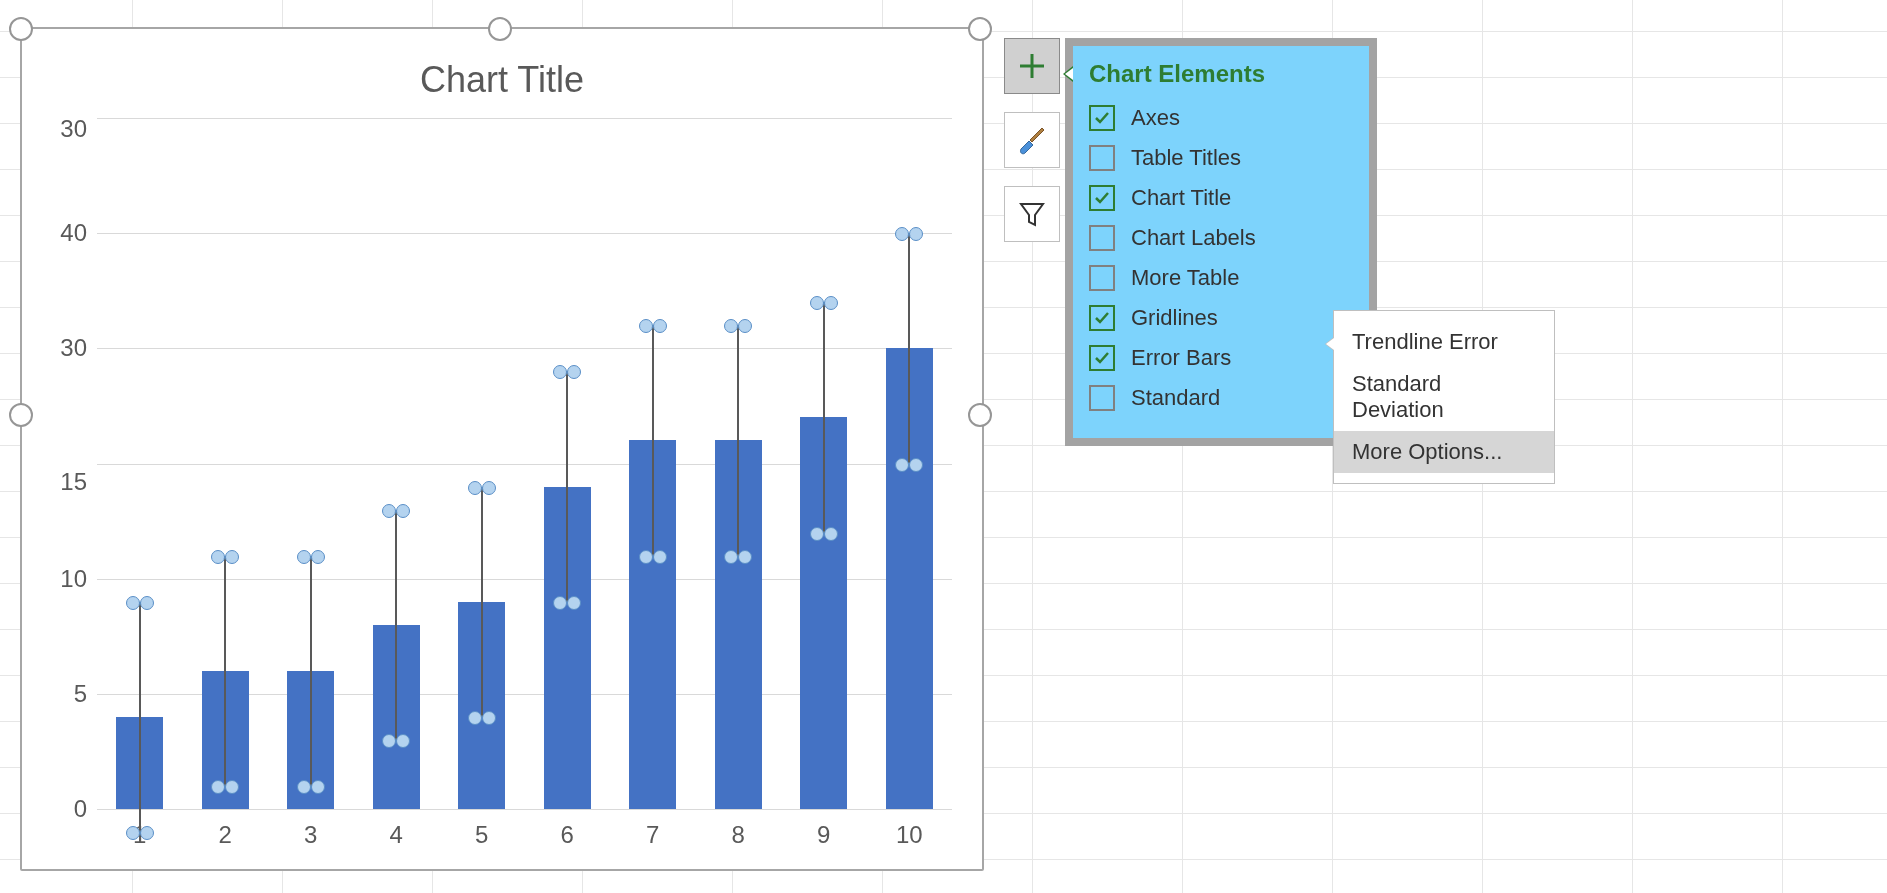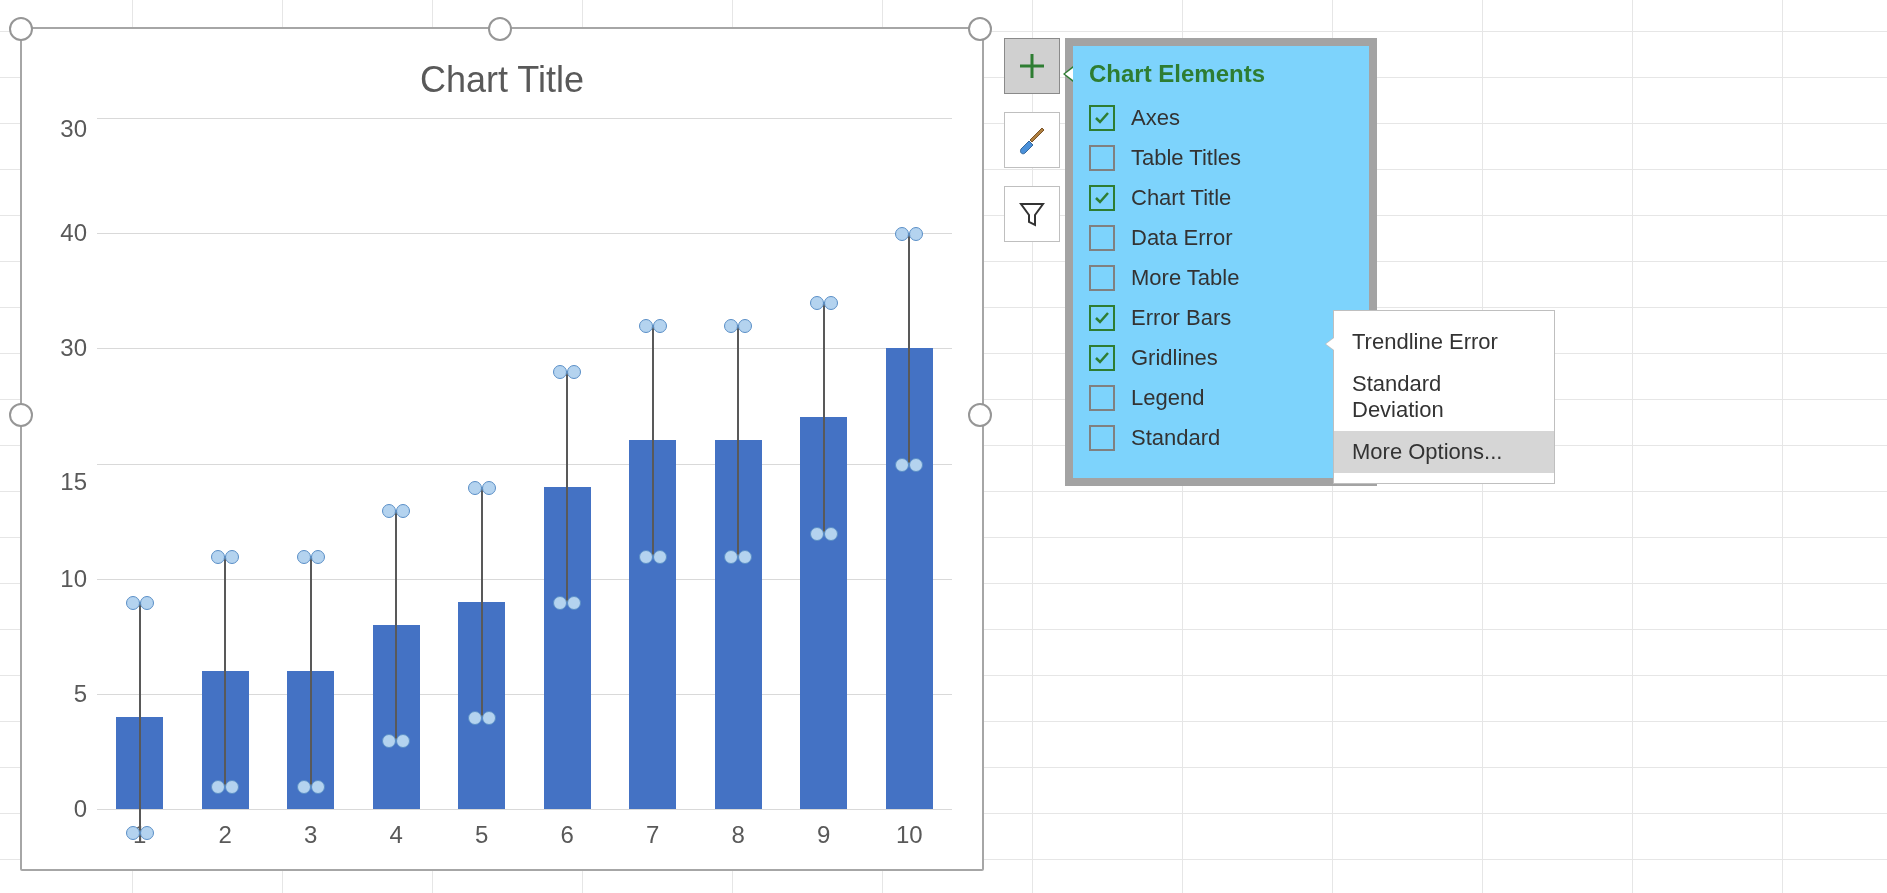--- a/index.html
+++ b/index.html
@@ -254,48 +254,44 @@
         <div class="ce-item">
           <div class="ce-check checked">
             <svg width="16" height="16" viewBox="0 0 16 16">
               <polyline points="2,8 6,12 14,3" fill="none" stroke="#2e7d32" stroke-width="2.5"></polyline>
             </svg>
           </div>
           <span>Chart Title</span>
         </div>
         <div class="ce-item">
           <div class="ce-check"></div>
-          <span>Data Error</span>
+          <span>Chart Labels</span>
         </div>
         <div class="ce-item">
           <div class="ce-check"></div>
           <span>More Table</span>
         </div>
         <div class="ce-item">
           <div class="ce-check checked">
             <svg width="16" height="16" viewBox="0 0 16 16">
               <polyline points="2,8 6,12 14,3" fill="none" stroke="#2e7d32" stroke-width="2.5"></polyline>
             </svg>
           </div>
+          <span>Gridlines</span>
+        </div>
+        <div class="ce-item">
+          <div class="ce-check checked">
+            <svg width="16" height="16" viewBox="0 0 16 16">
+              <polyline points="2,8 6,12 14,3" fill="none" stroke="#2e7d32" stroke-width="2.5"></polyline>
+            </svg>
+          </div>
           <span>Error Bars</span>
           <span class="ce-arrow"><svg width="12" height="16" viewBox="0 0 12 16">
               <polygon points="2,2 10,8 2,14" fill="#333"></polygon>
             </svg></span>
-        </div>
-        <div class="ce-item">
-          <div class="ce-check checked">
-            <svg width="16" height="16" viewBox="0 0 16 16">
-              <polyline points="2,8 6,12 14,3" fill="none" stroke="#2e7d32" stroke-width="2.5"></polyline>
-            </svg>
-          </div>
-          <span>Gridlines</span>
-        </div>
-        <div class="ce-item">
-          <div class="ce-check"></div>
-          <span>Legend</span>
         </div>
         <div class="ce-item">
           <div class="ce-check"></div>
           <span>Standard</span>
         </div>
       </div>
   </div>
 
   <div class="sub-panel">
     <div class="notch2"></div>

